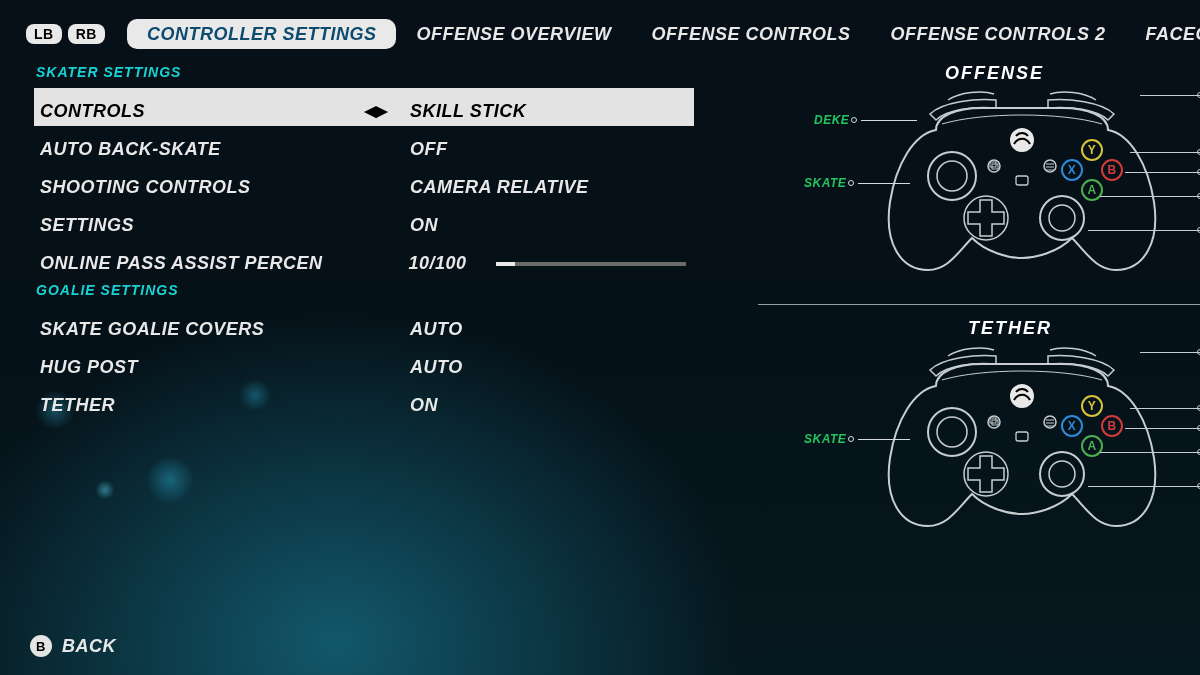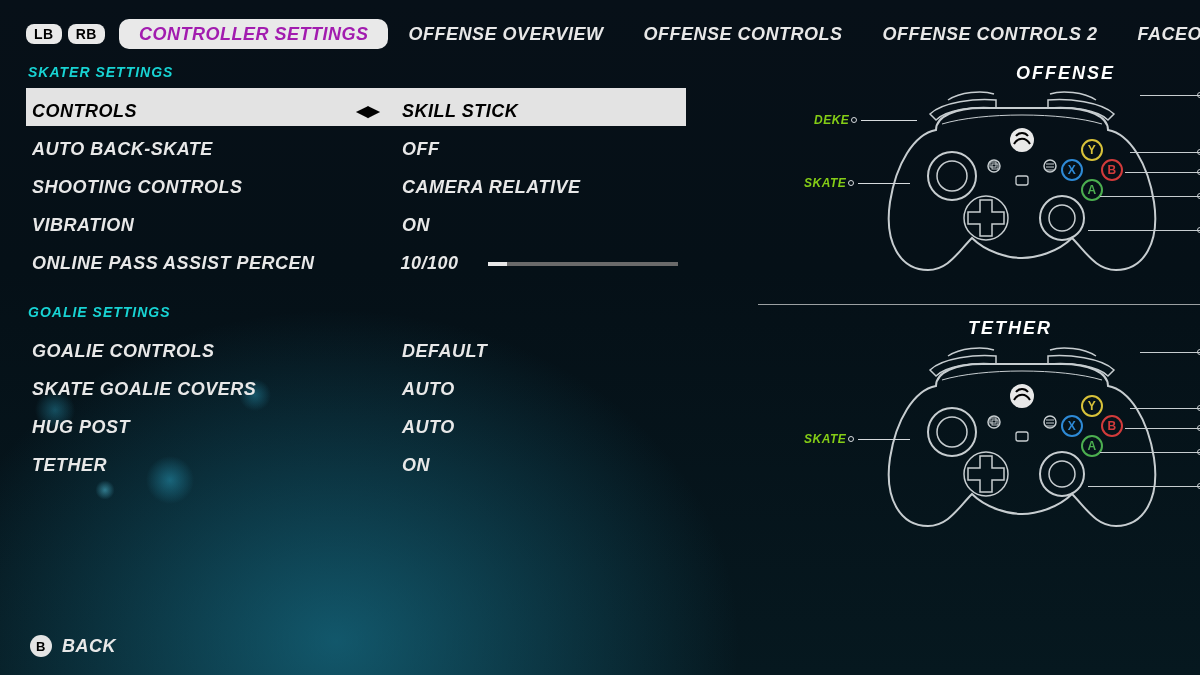--- a/index.html
+++ b/index.html
@@ -30,27 +30,27 @@
     height:20px;
   }
   .tabs{ display:flex; gap:0; margin-left:6px; }
   .tab{
     height:30px; display:flex; align-items:center; justify-content:center;
     padding:0 20px; font-size:18px; font-weight:800; font-style:italic;
     letter-spacing:.5px; color:#e8e8e8; white-space:nowrap;
     font-stretch: condensed;
   }
   .tab.active{
-    background:#e9e9e9; color:#a21caf; border-radius:10px;
+    background:#e9e9e9; color:#0c4a6e; border-radius:10px;margin-left:8px;
   }
   .bumperwrap{display:flex;gap:6px;}
 
   
   .settings{
-    position:absolute; left:26px; top:60px; width:660px;
+    position:absolute; left:34px; top:60px; width:660px;
   }
   .section-header{
     color:#18d3d3; font-size:14px; font-weight:800; font-style:italic;
     letter-spacing:1px; margin:4px 0 8px 2px;
   }
   .row{
     display:flex; align-items:center; height:38px;
     padding:8px 8px 0 6px; font-size:18px; font-weight:600;
     font-style:italic;
   }
@@ -79,21 +79,21 @@
   
   .pad-title{
     position:absolute; font-weight:900; font-style:italic; font-size:18px;
     color:#fff; letter-spacing:2px;
   }
   .pad-wrap{ position:absolute; color:#c7cdd0; }
   .pad-wrap svg{ overflow:visible; }
 
   .cl{ 
     position:absolute; font-size:12px; font-weight:800; font-style:italic;
-    color:#84cc16; letter-spacing:.5px; display:flex; align-items:center;
+    color:#22c55e; letter-spacing:.5px; display:flex; align-items:center;
   }
   .cl .dot{ width:6px;height:6px;border:1px solid #d6dadd;border-radius:50%; }
   .cl .line{ height:1px;background:#d6dadd; }
   .cl.left .line{ margin-left:4px; }
   .cl.left span.txt{ margin-right:2px; }
   .rlead{ 
     position:absolute; height:1px; background:#c7cdd0;
   }
   .rlead .dot{
     position:absolute; right:-3px; top:-3px; width:6px;height:6px;
@@ -151,61 +151,56 @@
     <div class="value">OFF</div>
   </div>
 
   <div class="row">
     <div class="label">SHOOTING CONTROLS</div>
     <div class="arrows">◀ ▶</div>
     <div class="value">CAMERA RELATIVE</div>
   </div>
 
   <div class="row">
-    <div class="label">VIBRATION</div>
+    <div class="label">SETTINGS</div>
     <div class="arrows">◀ ▶</div>
     <div class="value">ON</div>
   </div>
 
   <div class="row">
     <div class="label">ONLINE PASS ASSIST PERCEN</div>
     <div class="arrows">◀ ▶</div>
     <div class="value">
       <span>10/100</span>
       <span class="slider">
         <span class="fill" style="width:10%"></span>
       </span>
     </div>
   </div>
 
-  <div class="section-header" style="margin-top:26px">GOALIE SETTINGS</div>
-
-  <div class="row">
-    <div class="label">GOALIE CONTROLS</div>
-    <div class="arrows">◀ ▶</div>
-    <div class="value">DEFAULT</div>
-  </div>
+  <div class="section-header" style="margin-top:4px">GOALIE SETTINGS</div>
+
   <div class="row">
     <div class="label">SKATE GOALIE COVERS</div>
     <div class="arrows">◀ ▶</div>
     <div class="value">AUTO</div>
   </div>
   <div class="row">
     <div class="label">HUG POST</div>
     <div class="arrows">◀ ▶</div>
     <div class="value">AUTO</div>
   </div>
   <div class="row">
     <div class="label">TETHER</div>
     <div class="arrows">◀ ▶</div>
     <div class="value">ON</div>
   </div>
 </div>
 
-<div class="pad-title" style="left:1016px; top:63px;">OFFENSE</div>
+<div class="pad-title" style="left:945px; top:63px;">OFFENSE</div>
 <div class="pad-title" style="left:968px; top:318px;">TETHER</div>
 <div class="right-divider"></div>
 
 <svg width="0" height="0" style="position:absolute">
   <defs>
     <g id="xpad">
 
       <path d="M64 38
                C64 24, 84 16, 110 16
                L190 16

